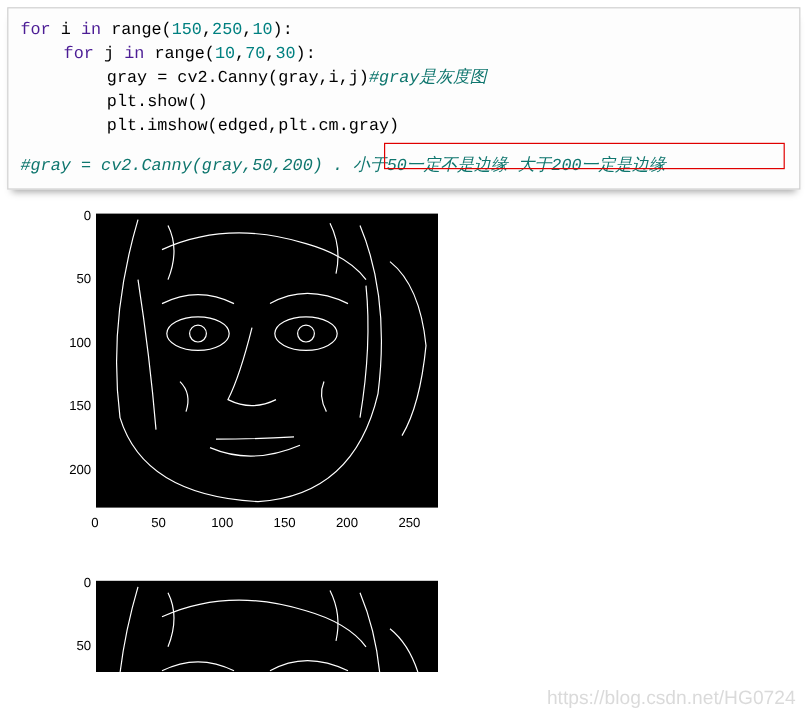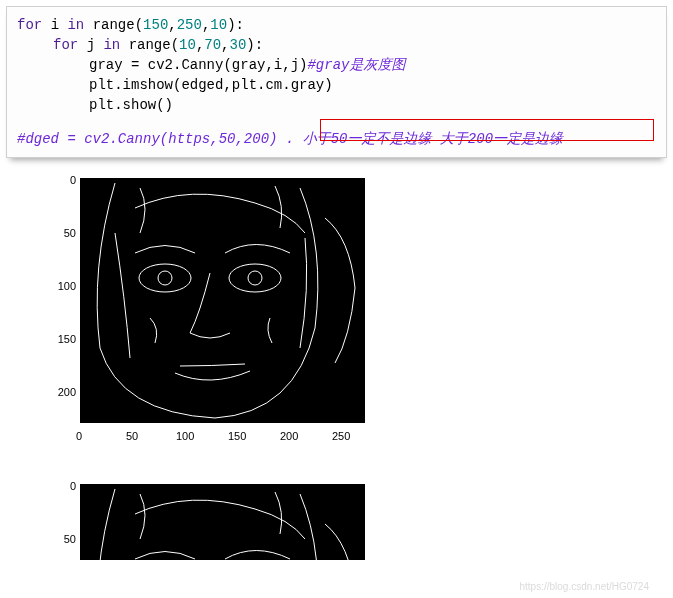--- a/index.html
+++ b/index.html
@@ -11,43 +11,43 @@
     padding:8px 10px 8px 10px;
     font-family:"Courier New",monospace;
     font-size:14px;
     line-height:20px;
     color:#000;
     box-shadow:0 6px 6px -4px rgba(0,0,0,0.35);
     position:relative;
   }
   .kw{color:#4c1d95;font-weight:normal;}
   .num{color:#008080;}
-  .cmt{color:#6d28d9;font-style:italic;}
+  .cmt{color:#0f766e;font-style:italic;}
   .redbox{
     position:absolute;
     border:1px solid #e00000;
     left:313px; top:112px;
     width:332px; height:20px;
   }
   .plotarea{margin:14px 0 0 38px;}
   .plot{position:relative;width:360px;}
   .axes{position:relative;height:300px;}
   .chart{
     position:absolute;left:42px;top:6px;width:285px;height:245px;
     background:#000;
   }
   .ytick{position:absolute;left:0;width:38px;text-align:right;font-size:11px;color:#000;}
   .xtick{position:absolute;top:258px;font-size:11px;color:#000;}
   svg.face{position:absolute;left:0;top:0;width:285px;height:245px;}
   .plot2{margin-top:6px;}
   .plot2 .axes{height:82px;overflow:hidden;}
   .plot2 .chart{height:245px;}
   .watermark{
-    position:absolute;right:24px;bottom:6px;
-    font-size:10px;color:rgba(150,150,150,0.35);
+    position:absolute;right:10px;bottom:6px;
+    font-size:16px;color:rgba(150,150,150,0.35);
     font-family:Arial,sans-serif;
   }
 </style>
 </head>
 <body>
 <div class="page">
 
 <div class="codeblock">
   <div>
     <span class="kw">for</span>
@@ -58,28 +58,28 @@
   <div style="padding-left:36px;">
     <span class="kw">for</span>
     <span>j</span>
     <span class="kw">in</span>
     <span>range</span>(<span class="num">10</span>,<span class="num">70</span>,<span class="num">30</span>):
   </div>
   <div style="padding-left:72px;">
     <span>gray = cv2.Canny(gray,i,j)</span><span class="cmt">#gray是灰度图</span>
   </div>
   <div style="padding-left:72px;">
-    <span>plt.imshow(edged,plt.cm.gray)</span>
+    <span>plt.show()</span>
   </div>
   <div style="padding-left:72px;">
-    <span>plt.show()</span>
+    <span>plt.imshow(edged,plt.cm.gray)</span>
   </div>
   <div style="height:14px;"></div>
   <div>
-    <span class="cmt">#dged = cv2.Canny(https,50,200) . </span><span class="cmt">小于50一定不是边缘   大于200一定是边缘</span>
+    <span class="cmt">#gray = cv2.Canny(gray,50,200) . </span><span class="cmt">小于50一定不是边缘   大于200一定是边缘</span>
   </div>
   <div class="redbox"></div>
 </div>
 
 <div class="plotarea">
 
   <div class="plot">
     <div class="axes">
       <div class="chart">
         <svg class="face" viewBox="0 0 285 245">

